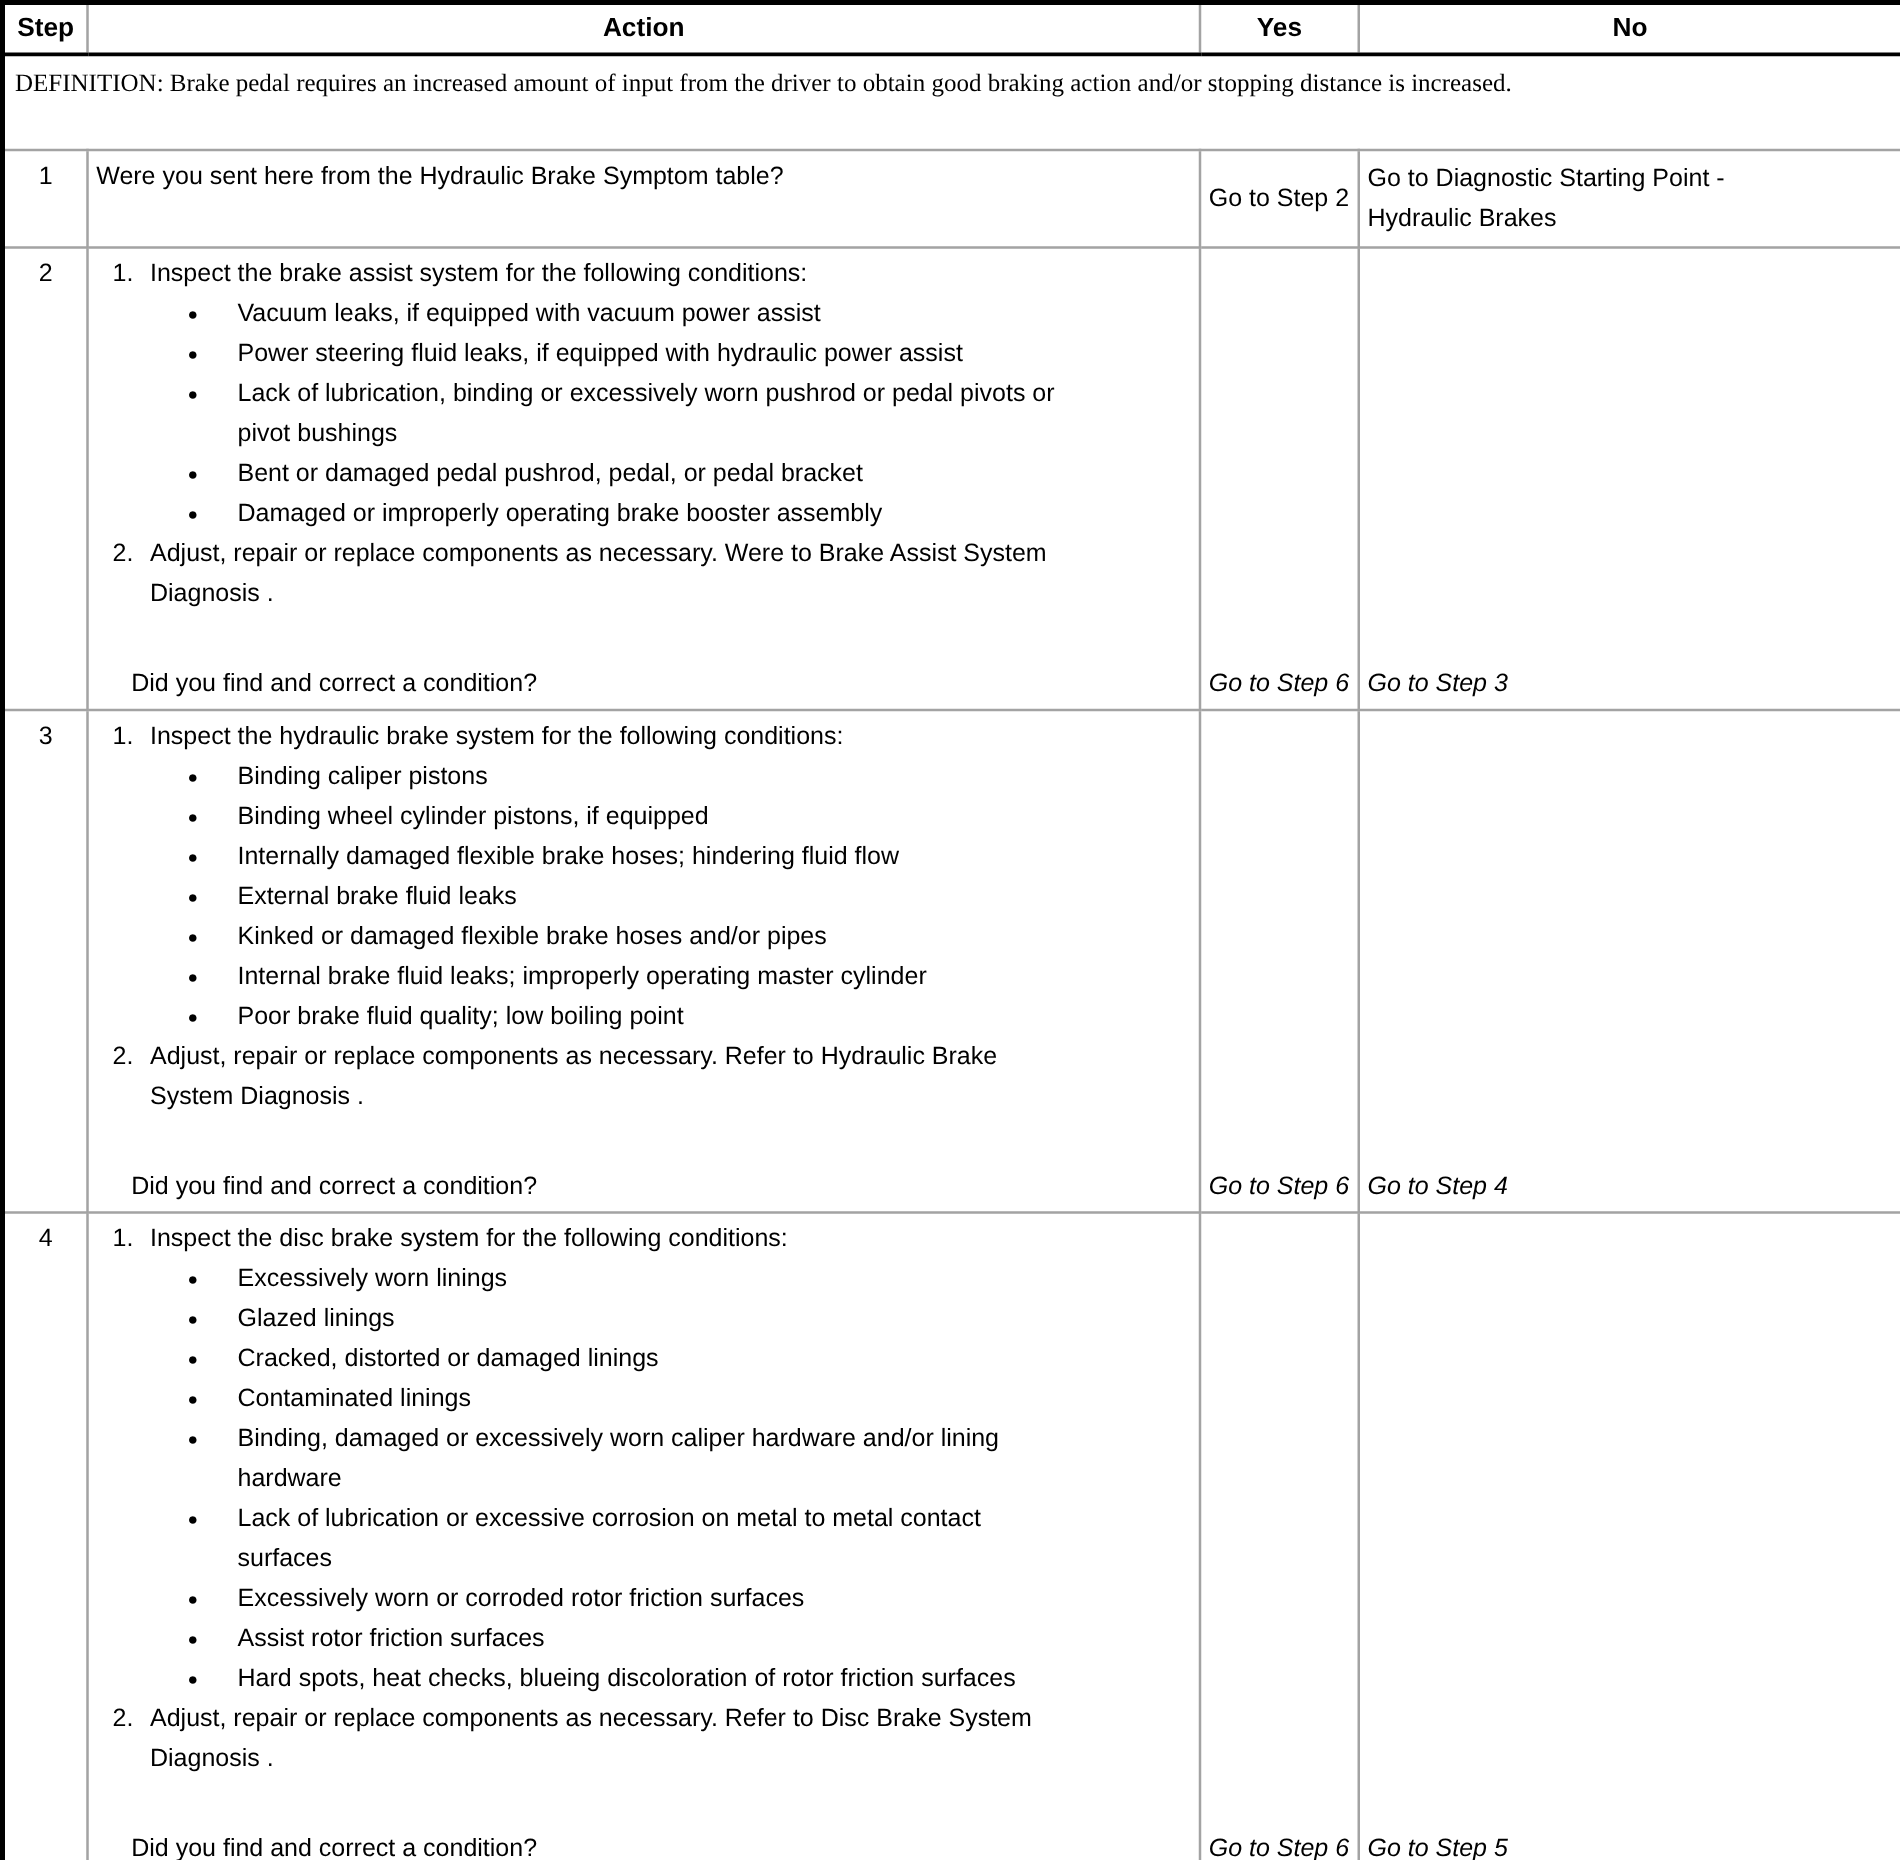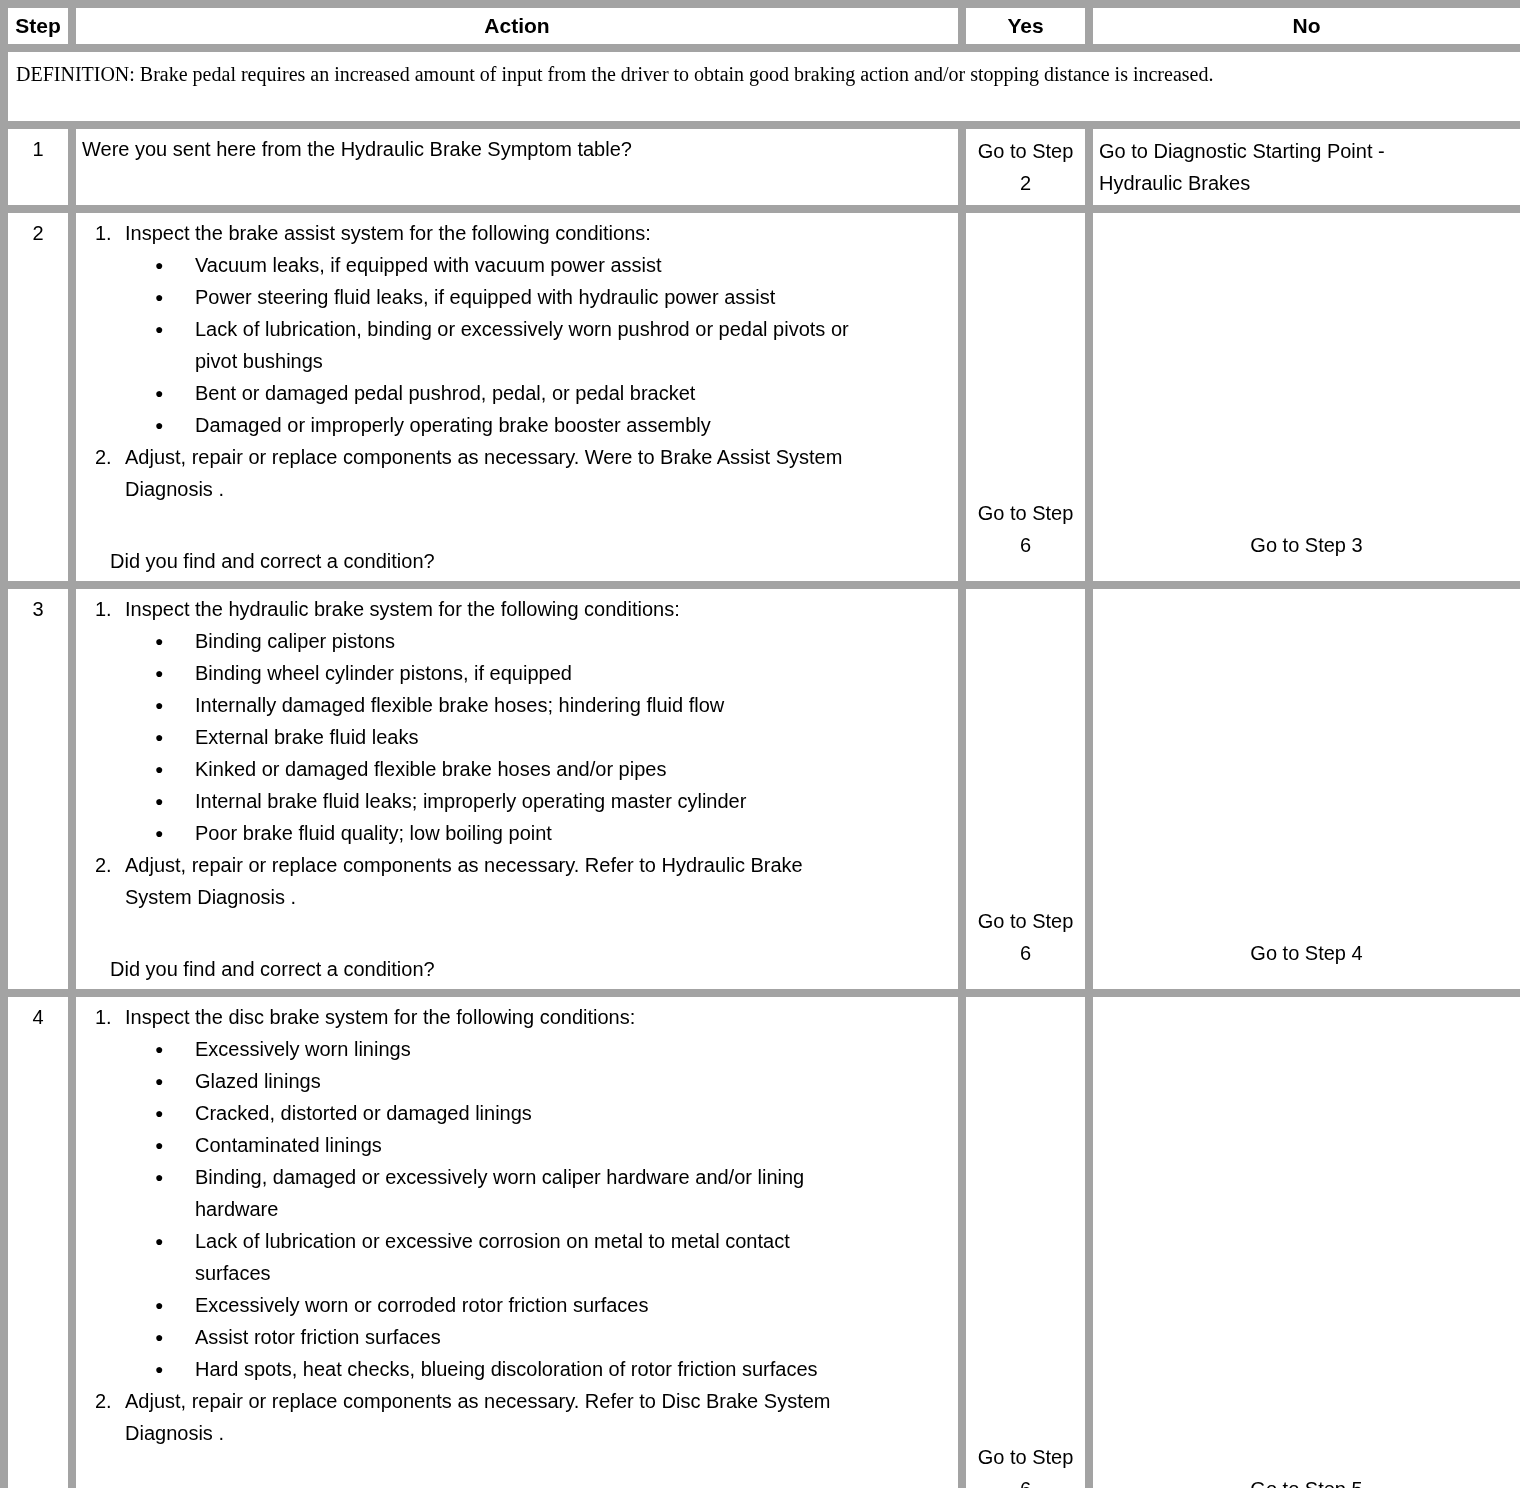--- a/index.html
+++ b/index.html
@@ -12,21 +12,21 @@
   .page { width: 1520px; }
   table.diag {
     width: 1520px;
     border-collapse: collapse;
     table-layout: fixed;
     border: 4px solid #000;
     font-size: 20px;
     line-height: 32px;
   }
   table.diag td, table.diag th {
-    border: 8px solid #a3a3a3;
+    border: 2px solid #a3a3a3;
     padding: 4px 6px;
     vertical-align: top;
     overflow: hidden;
   }
   
   tr.header-row th {
     font-weight: bold;
     font-size: 21px;
     text-align: center;
     vertical-align: middle;
@@ -43,33 +43,33 @@
   tr.definition-row .def-text { max-width: 1420px; font-family: Liberation Serif, serif; }
   
   td.step-cell {
     text-align: center;
     vertical-align: middle;
   }
   td.action-cell { padding: 6px 8px 8px 8px; }
   tr.question-row { height: 74px; }
   tr.question-row td.yes-cell {
     vertical-align: middle;
-    text-align: center;
   }
   tr.question-row td.no-cell {
     vertical-align: top;
     text-align: left;
     padding: 6px 6px;
   }
   .no-narrow { max-width: 340px; }
   tr.procedure-row td.yes-cell,
   tr.procedure-row td.no-cell {
     vertical-align: bottom;
-    text-align: center;
-    padding-bottom: 20px;
+    text-align: left;
+    padding-bottom: 4px;
+    font-style: italic;
   }
   .num-row { display: flex; padding-left: 13px; }
   .num { width: 30px; flex-shrink: 0; }
   .num-text { max-width: 745px; }
   .bullet-row { display: flex; padding-left: 73px; }
   .bullet-glyph {
     width: 25px; flex-shrink: 0;
     font-size: 14px; line-height: 32px;
   }
   .bullet-text { max-width: 660px; margin-left: 15px; }

